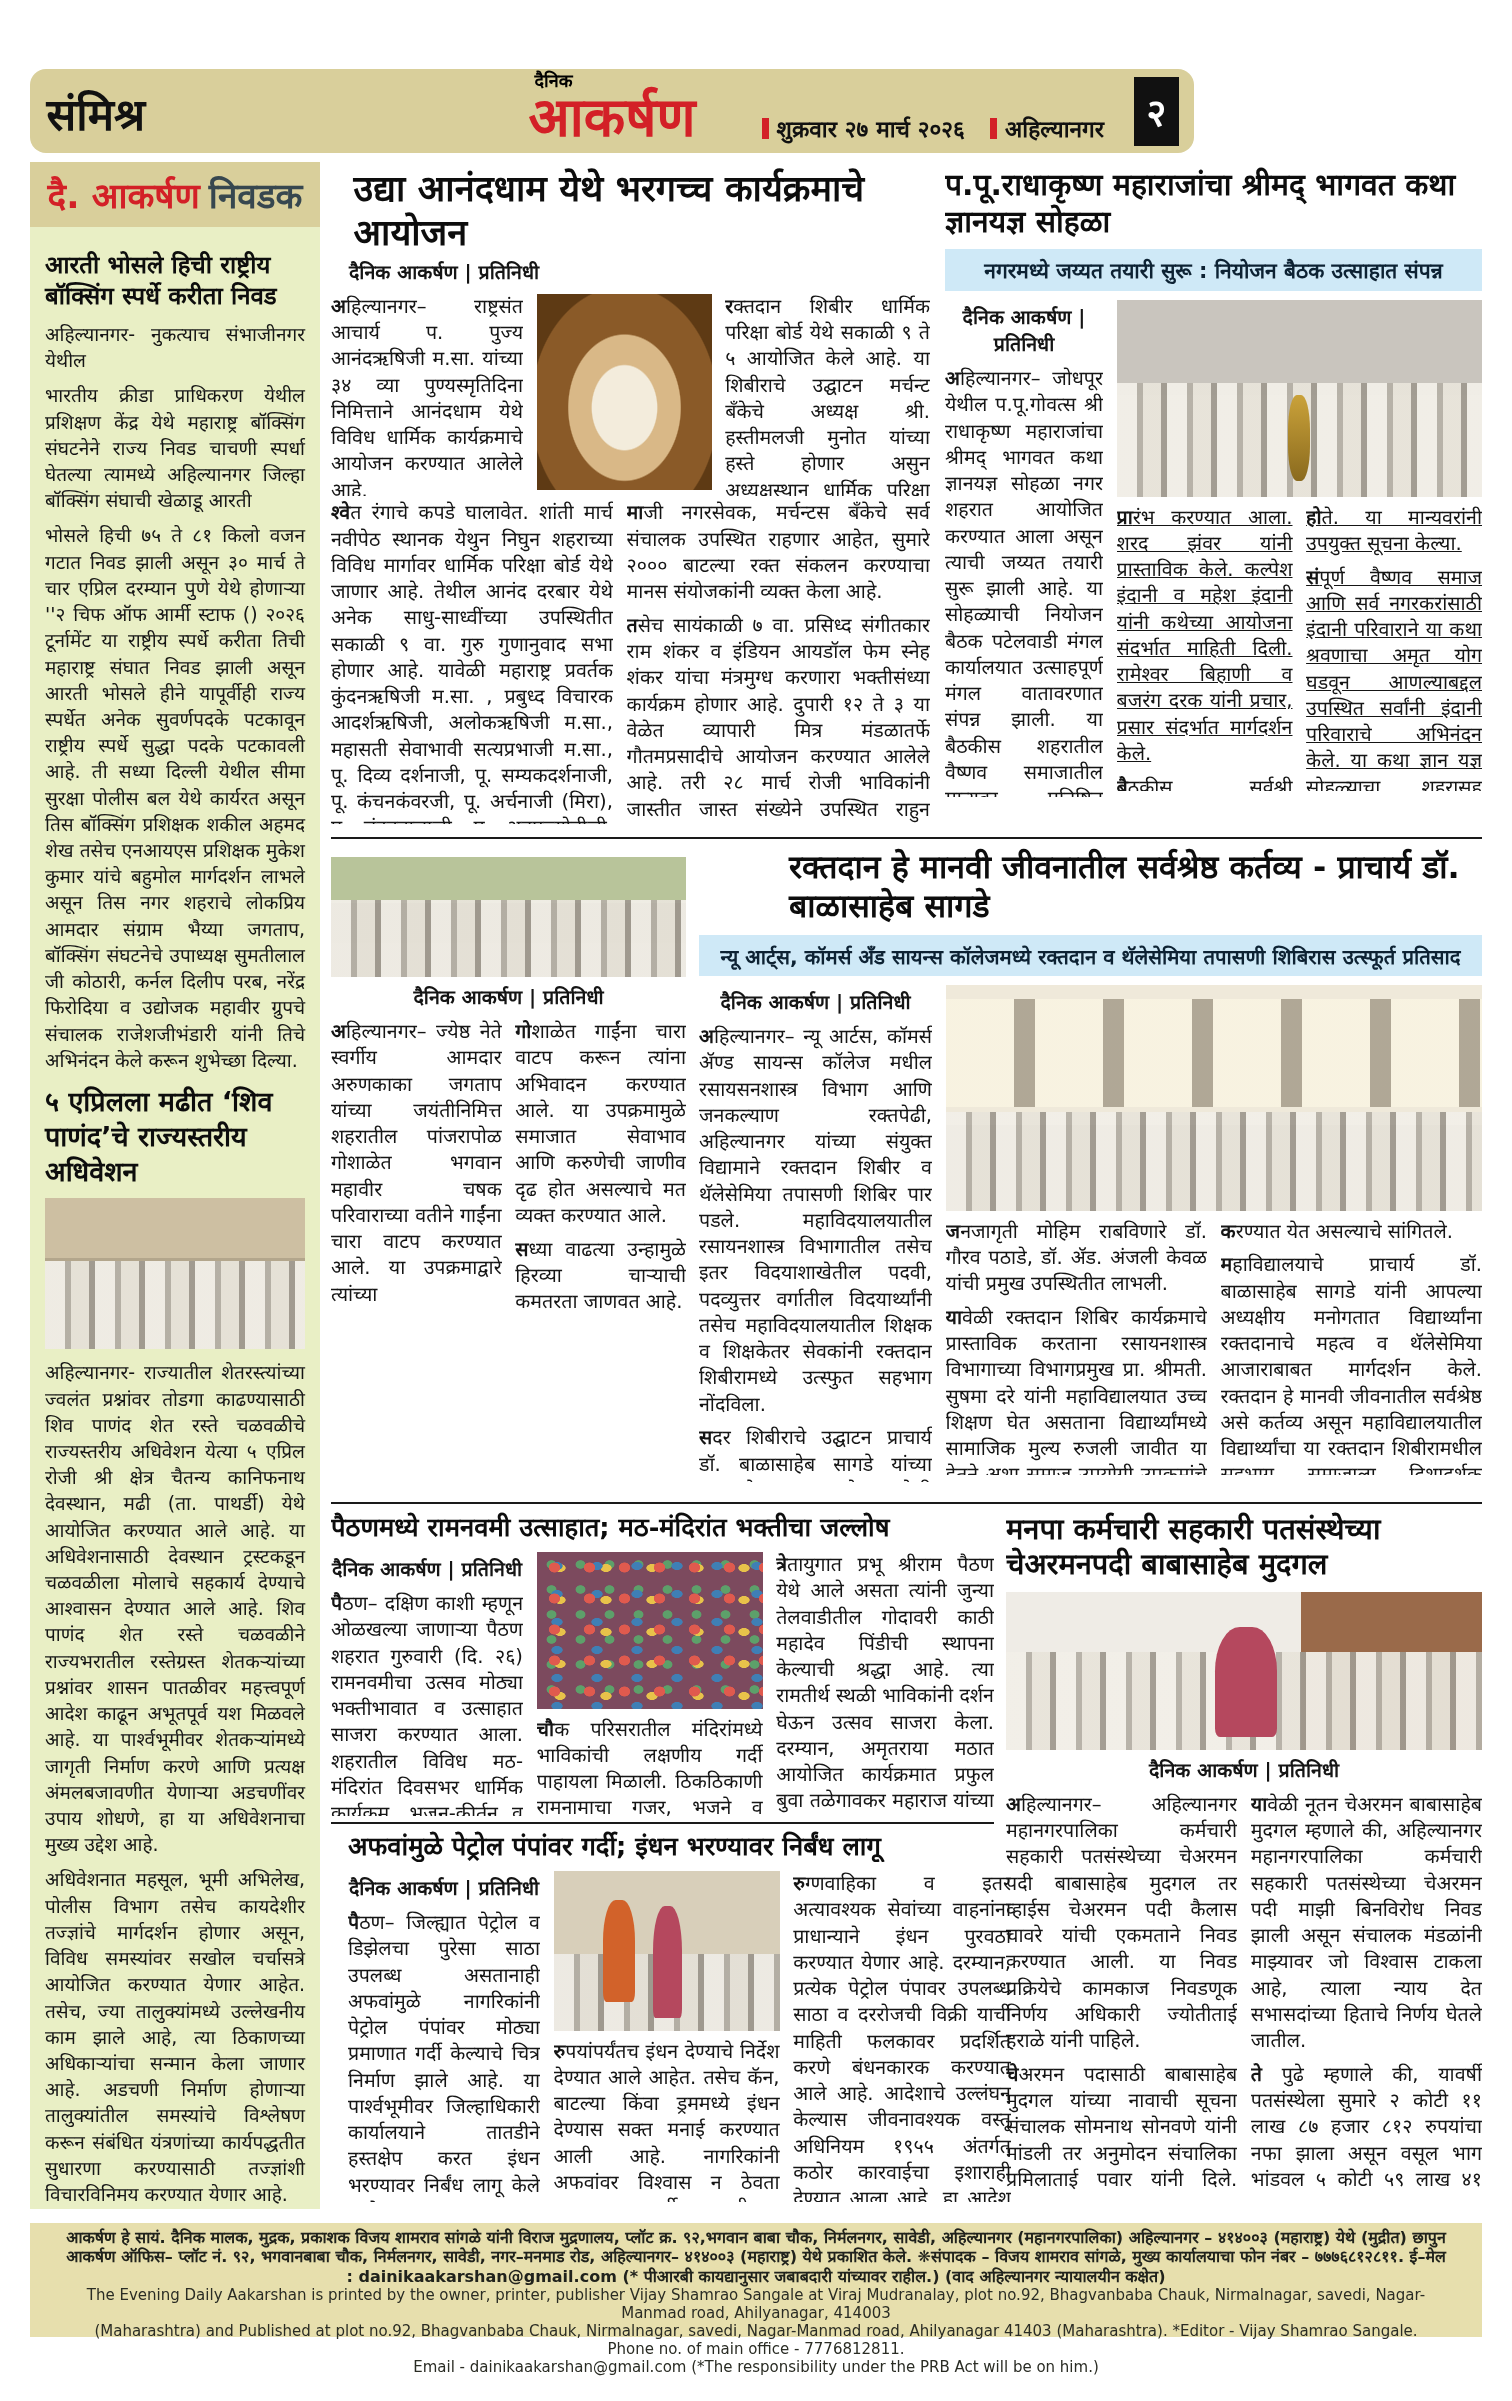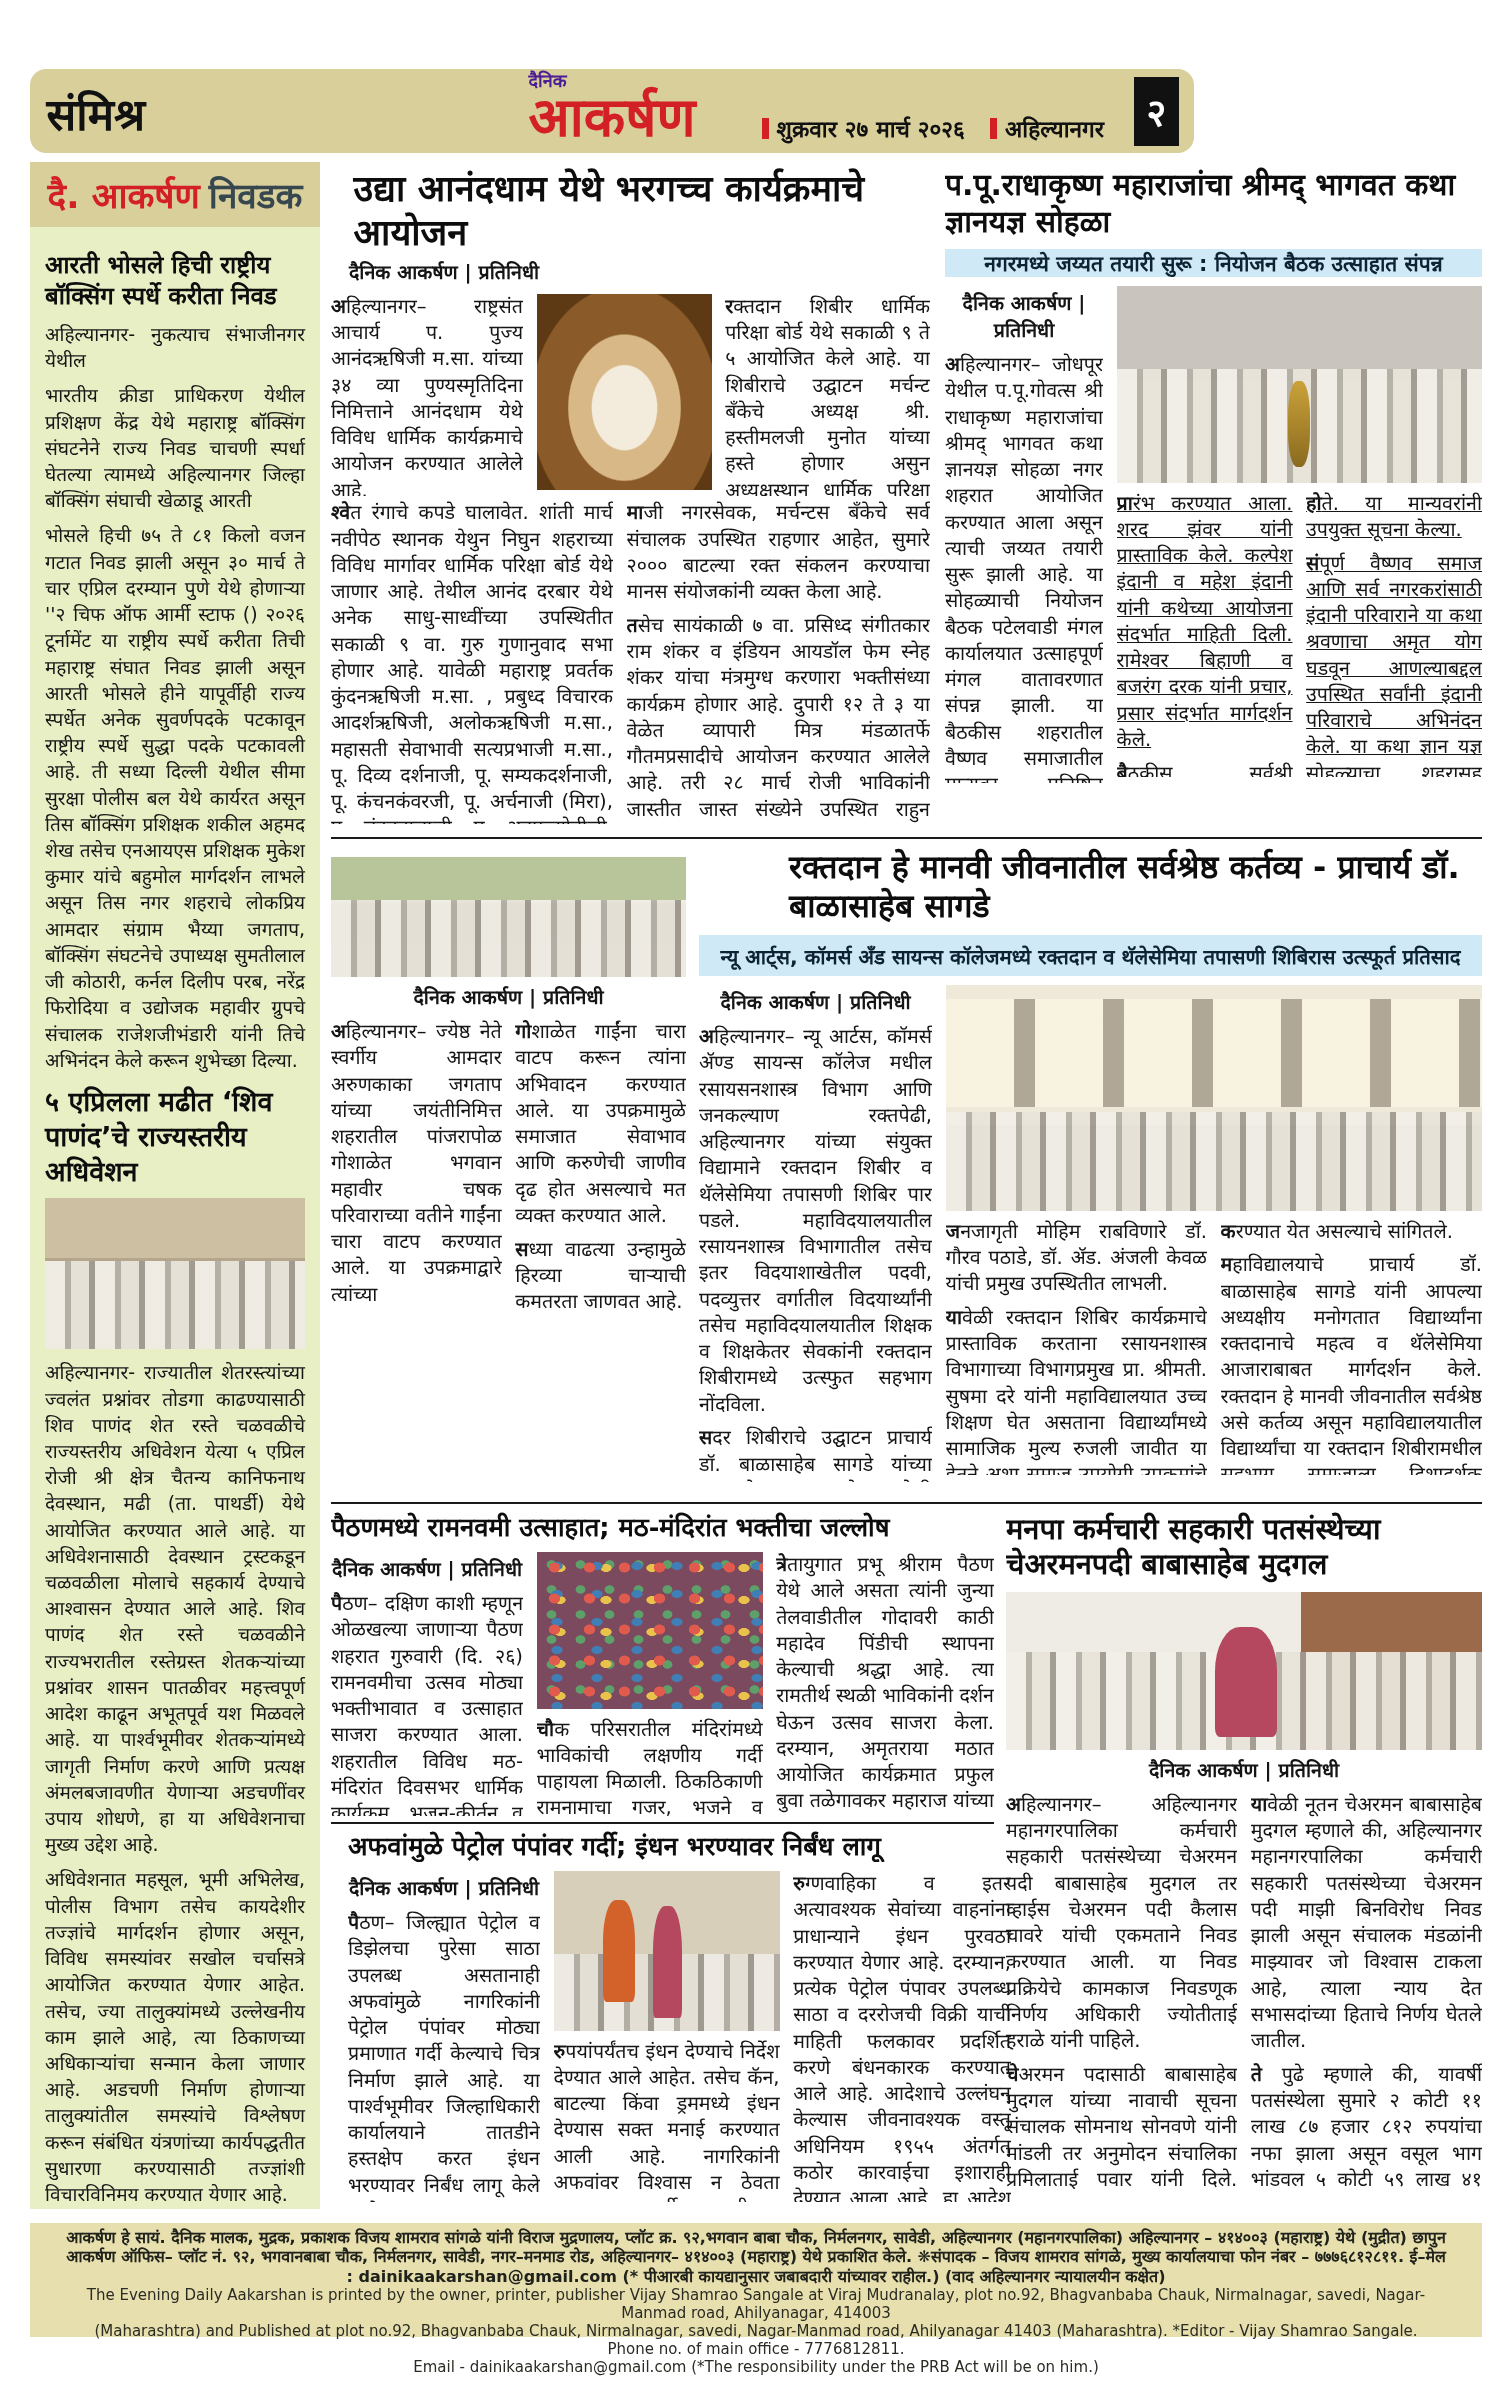--- a/index.html
+++ b/index.html
@@ -3,21 +3,21 @@
 <meta charset="utf-8">
 <style>
   html,body{margin:0;padding:0;background:#ffffff;}
   .page{position:relative;width:1512px;height:2401px;background:#fff;
         font-family:"DejaVu Sans",sans-serif;color:#151515;overflow:hidden;}
   .abs{position:absolute;}
   
   .masthead-band{left:30px;top:69px;width:1164px;height:84px;background:#d9cf9b;border-radius:16px;}
   .samishra{position:absolute;left:16.6px;top:13.6px;font-size:44px;font-weight:bold;color:#111;}
   .mast-center{position:absolute;left:50%;top:3px;transform:translateX(-50%);text-align:left;}
-  .mast-daily{font-size:18px;font-weight:bold;color:#4c1d95;margin-left:0;line-height:1;}
+  .mast-daily{font-size:18px;font-weight:bold;color:#000000;margin-left:6px;line-height:1;}
   .mast-name{font-size:54px;font-weight:bold;color:#d32027;line-height:1.05;}
   .mast-meta{position:absolute;right:90px;bottom:9px;display:flex;gap:25.6px;align-items:center;}
   .meta-item{display:flex;align-items:center;gap:8px;font-size:22.6px;font-weight:bold;color:#111;}
   .redbar{display:inline-block;width:6.8px;height:21px;background:#d32027;}
   .pageno-box{position:absolute;right:15px;top:7.5px;width:45px;height:69px;background:#111;
               display:flex;align-items:center;justify-content:center;}
   .pageno{color:#fff;font-size:38px;font-weight:bold;}
   
   .sidebar{left:30px;top:162px;width:290px;height:2047px;background:#e9efc5;overflow:hidden;}
   .side-band{height:65px;background:#d9cf9b;display:flex;align-items:center;justify-content:center;gap:9px;}
@@ -141,21 +141,21 @@
       <div class="col" style="flex:1;">
         <p class="bodyp">माजी नगरसेवक, मर्चन्टस बँकेचे सर्व संचालक उपस्थित राहणार आहेत, सुमारे २००० बाटल्या रक्त संकलन करण्याचा मानस संयोजकांनी व्यक्त केला आहे.</p>
         <p class="bodyp">तसेच सायंकाळी ७ वा. प्रसिध्द संगीतकार राम शंकर व इंडियन आयडॉल फेम स्नेह शंकर यांचा मंत्रमुग्ध करणारा भक्तीसंध्या कार्यक्रम होणार आहे. दुपारी १२ ते ३ या वेळेत व्यापारी मित्र मंडळातर्फे गौतमप्रसादीचे आयोजन करण्यात आलेले आहे. तरी २८ मार्च रोजी भाविकांनी जास्तीत जास्त संख्येने उपस्थित राहुन कार्यक्रमाचा लाभ घ्यावा असे आवाहन करण्यात आलेले आहे.</p>
 
       </div>
     </div>
   </div>
 
   <div class="abs" style="left:945px;top:167px;width:537px;height:669px;overflow:hidden;">
     <div class="headline" style="font-size:30px;">प.पू.राधाकृष्ण महाराजांचा श्रीमद् भागवत कथा ज्ञानयज्ञ सोहळा</div>
-    <div class="blueband" style="height:28px;margin:9px 0;font-size:21px;">नगरमध्ये जय्यत तयारी सुरू : नियोजन बैठक उत्साहात संपन्न</div>
+    <div class="blueband" style="height:42px;margin:9px 0;font-size:21px;">नगरमध्ये जय्यत तयारी सुरू : नियोजन बैठक उत्साहात संपन्न</div>
     <div class="cols">
       <div class="col" style="width:158px;height:497px;">
         <div class="byline">दैनिक आकर्षण | प्रतिनिधी</div>
         <p class="bodyp">अहिल्यानगर– जोधपूर येथील प.पू.गोवत्स श्री राधाकृष्ण महाराजांचा श्रीमद् भागवत कथा ज्ञानयज्ञ सोहळा नगर शहरात आयोजित करण्यात आला असून त्याची जय्यत तयारी सुरू झाली आहे. या सोहळ्याची नियोजन बैठक पटेलवाडी मंगल कार्यालयात उत्साहपूर्ण मंगल वातावरणात संपन्न झाली. या बैठकीस शहरातील वैष्णव समाजातील मान्यवर प्रतिष्ठित आणि भाविक मंडळी उपस्थित होती.</p>
 
       </div>
       <div class="col" style="flex:1;">
         <div class="photo ph-lampgroup" style="width:100%;height:197px;">
           <div class="lay people"></div>
           <div class="lay lamp"></div>

